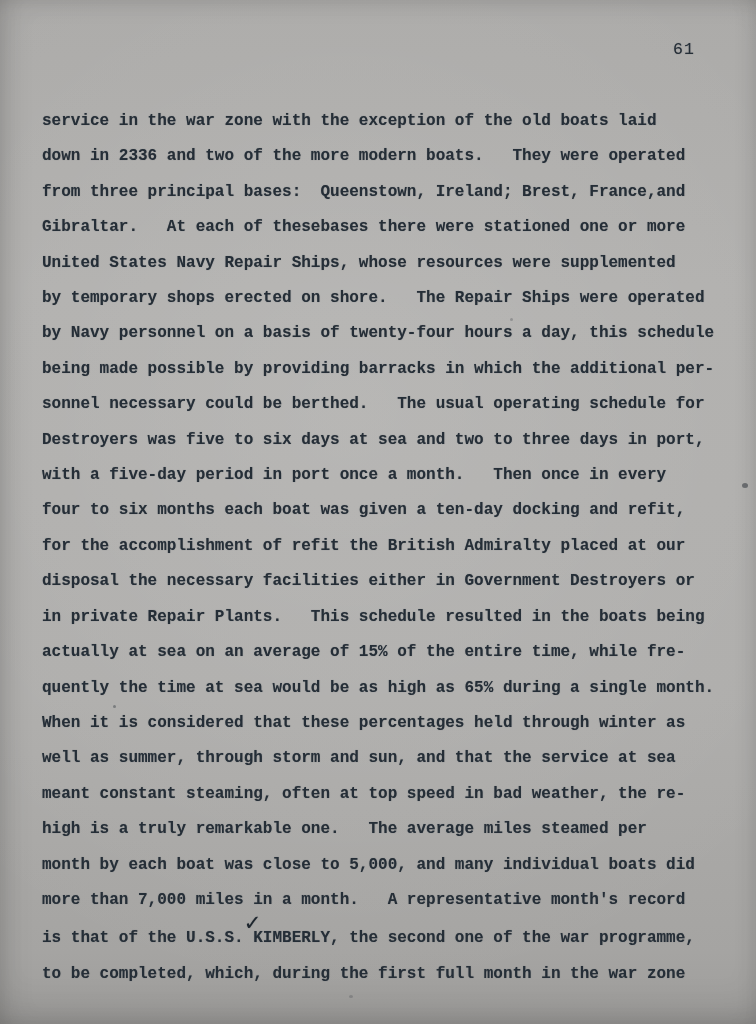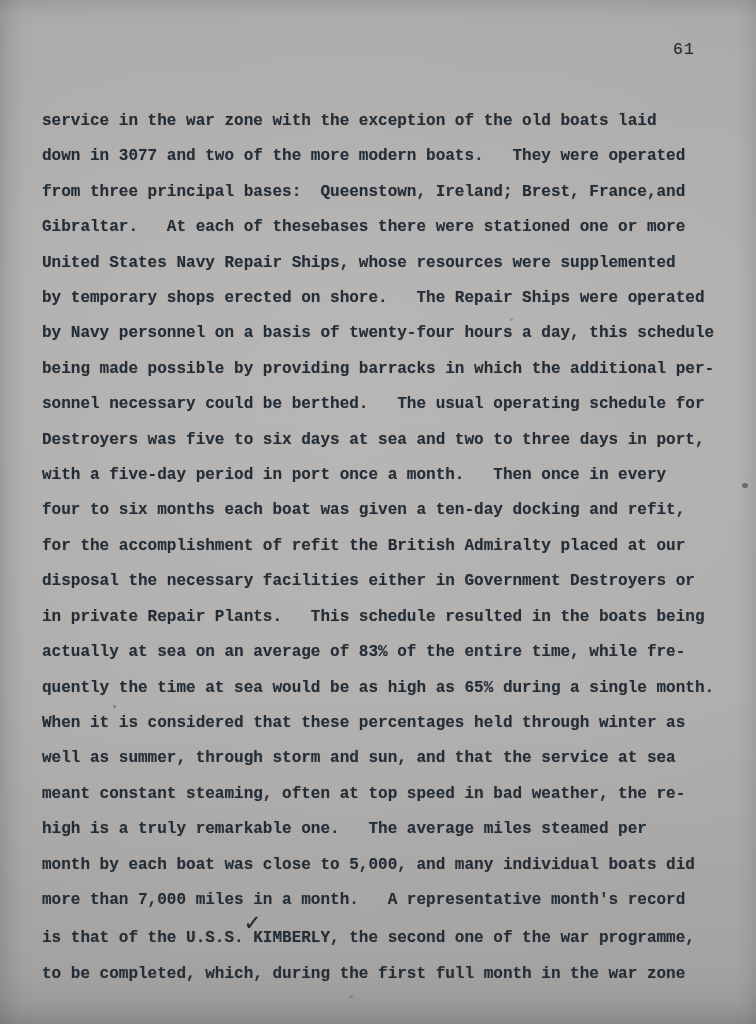--- a/index.html
+++ b/index.html
@@ -69,35 +69,35 @@
 </style>
 </head>
 <body>
 
 <div class="paper">
 
   <div class="page-number">61</div>
 
   <div class="body-text">
     <div class="line">service in the war zone with the exception of the old boats laid</div>
-    <div class="line">down in 3077 and two of the more modern boats.   They were operated</div>
+    <div class="line">down in 2336 and two of the more modern boats.   They were operated</div>
     <div class="line">from three principal bases:  Queenstown, Ireland; Brest, France,and</div>
     <div class="line">Gibraltar.   At each of thesebases there were stationed one or more</div>
     <div class="line">United States Navy Repair Ships, whose resources were supplemented</div>
     <div class="line">by temporary shops erected on shore.   The Repair Ships were operated</div>
     <div class="line">by Navy personnel on a basis of twenty-four hours a day, this schedule</div>
     <div class="line">being made possible by providing barracks in which the additional per-</div>
     <div class="line">sonnel necessary could be berthed.   The usual operating schedule for</div>
     <div class="line">Destroyers was five to six days at sea and two to three days in port,</div>
     <div class="line">with a five-day period in port once a month.   Then once in every</div>
     <div class="line">four to six months each boat was given a ten-day docking and refit,</div>
     <div class="line">for the accomplishment of refit the British Admiralty placed at our</div>
     <div class="line">disposal the necessary facilities either in Government Destroyers or</div>
     <div class="line">in private Repair Plants.   This schedule resulted in the boats being</div>
-    <div class="line">actually at sea on an average of 83% of the entire time, while fre-</div>
+    <div class="line">actually at sea on an average of 15% of the entire time, while fre-</div>
     <div class="line">quently the time at sea would be as high as 65% during a single month.</div>
     <div class="line">When it is considered that these percentages held through winter as</div>
     <div class="line">well as summer, through storm and sun, and that the service at sea</div>
     <div class="line">meant constant steaming, often at top speed in bad weather, the re-</div>
     <div class="line">high is a truly remarkable one.   The average miles steamed per</div>
     <div class="line">month by each boat was close to 5,000, and many individual boats did</div>
     <div class="line">more than 7,000 miles in a month.   A representative month's record</div>
     <div class="line"><span>is that of the U.S.S.</span><span class="check">✓</span><span>KIMBERLY, the second one of the war programme,</span></div>
     <div class="line">to be completed, which, during the first full month in the war zone</div>
   </div>

